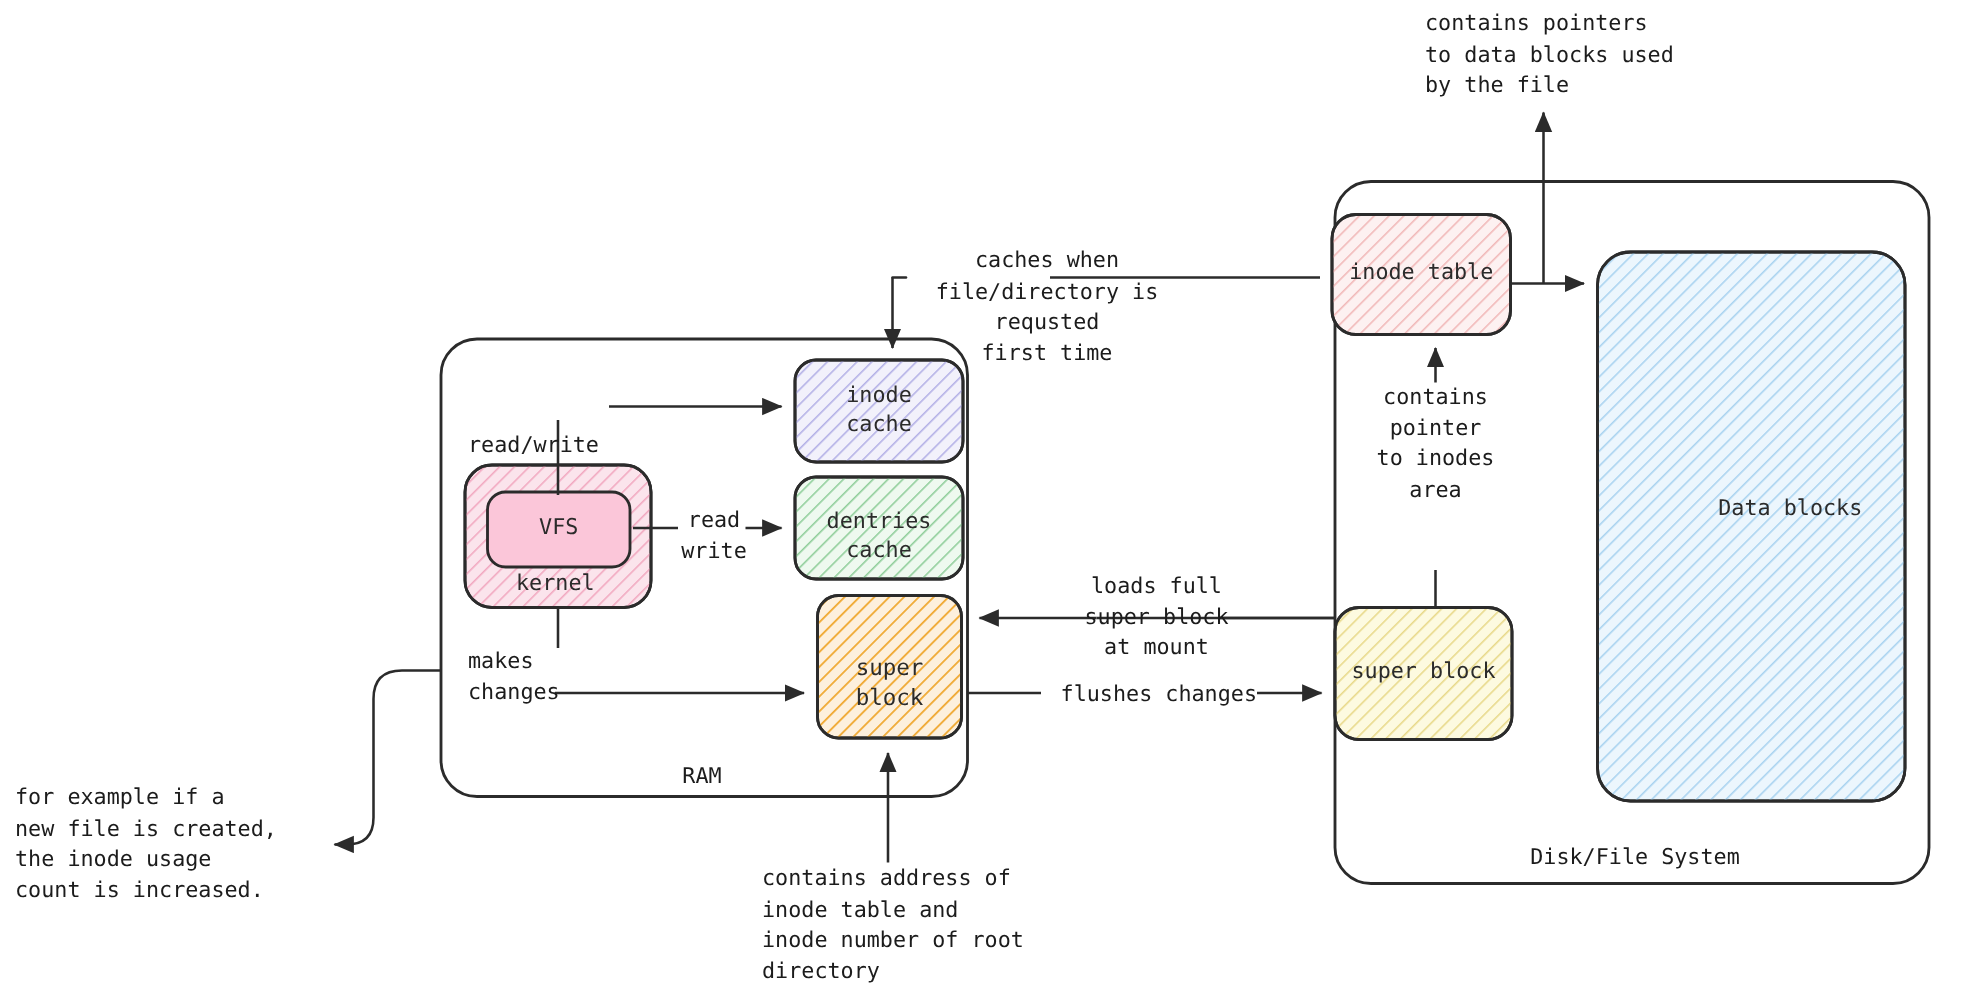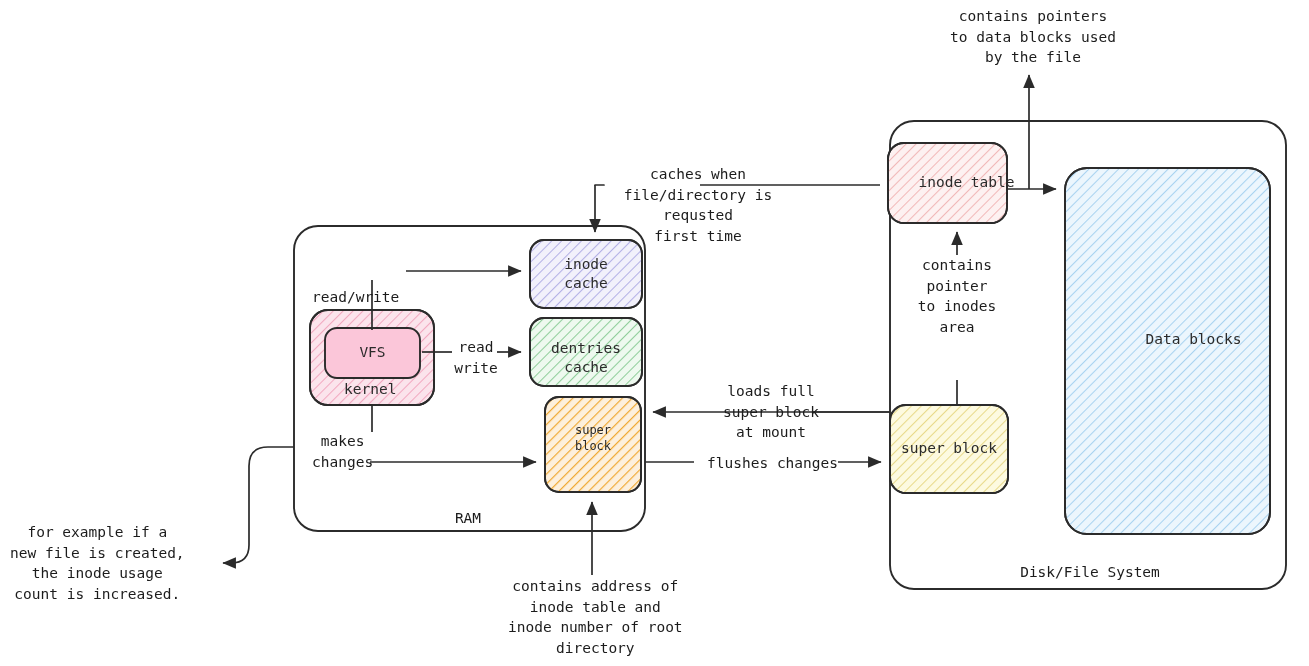--- a/index.html
+++ b/index.html
@@ -38,21 +38,21 @@
     white-space: pre-line;
   }
   .label {
     position: absolute;
     color: #1c1c1c;
     line-height: 1.42;
     white-space: pre-line;
     font-size: 14.5px;
   }
   .lbl-c { text-align: center; }
-  .lbl-l { text-align: center; }
+  .lbl-l { text-align: left; }
 </style>
 </head>
 <body>
 
 <div id="canvas">
 
   <svg id="wires" viewBox="0 0 1309 666" xmlns="http://www.w3.org/2000/svg">
     <defs>
       <marker id="ah" markerWidth="9" markerHeight="9" refX="7.6" refY="3.4" orient="auto" markerUnits="strokeWidth">
         <path d="M0,0 L8,3.4 L0,6.8 z" fill="#2b2b2b"></path>
@@ -170,26 +170,26 @@
   <div class="node" style="left:530px; top:240px; width:112px; height:68px; border:none; background:transparent; font-size:14.5px;">
     <span>inode
 cache</span>
   </div>
 
   <div class="node" style="left:530px; top:318px; width:112px; height:80px; border:none; background:transparent; font-size:14.5px;">
     <span>dentries
 cache</span>
   </div>
 
-  <div class="node" style="left:545px; top:397px; width:96px; height:83px; border:none; background:transparent; font-size:12px;">
+  <div class="node" style="left:545px; top:414px; width:96px; height:83px; border:none; background:transparent; font-size:15px;">
     <span>super
 block</span>
   </div>
 
-  <div class="node" style="left:888px; top:143px; width:119px; height:80px; border:none; background:transparent; font-size:14.5px;margin-left:19px;">
+  <div class="node" style="left:888px; top:143px; width:119px; height:80px; border:none; background:transparent; font-size:14.5px;">
     <span>inode table</span>
   </div>
 
   <div class="node" style="left:890px; top:405px; width:118px; height:88px; border:none; background:transparent; font-size:14.5px;">
     <span>super block</span>
   </div>
 
   <div class="node" style="left:1065px; top:168px; width:205px; height:344px; border:none; background:transparent; font-size:14.5px;margin-left:26px;">
     <span>Data blocks</span>
   </div>

